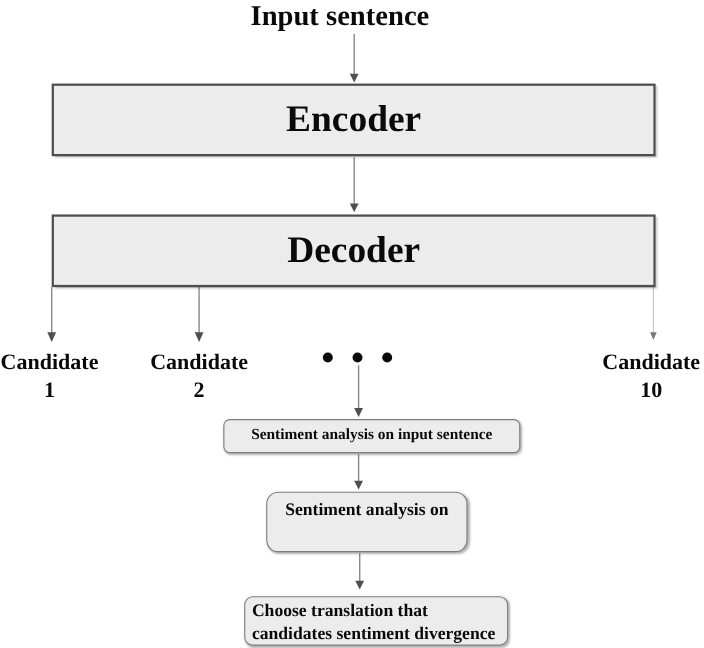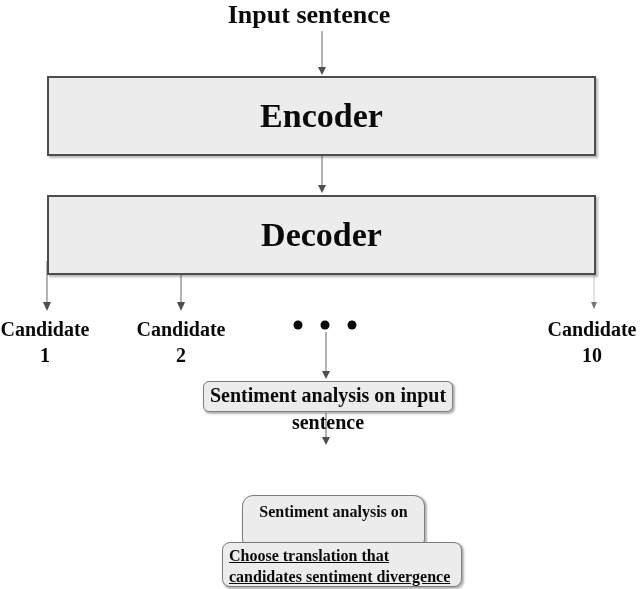--- a/index.html
+++ b/index.html
@@ -17,49 +17,49 @@
     position:relative;width:640px;height:589px;background:var(--background);
     font-family:"Liberation Serif","DejaVu Serif",serif;
     font-weight:bold;color:var(--text);overflow:hidden;
   }
   .overlay{position:absolute;left:0;top:0;width:640px;height:589px;pointer-events:none;}
   .title{
     position:absolute;left:189px;top:0px;width:240px;text-align:center;
     font-size:26px;line-height:30px;
   }
   .block{
-    position:absolute;left:47px;width:549px;height:80px;box-sizing:border-box;
+    position:absolute;left:47px;width:549px;height:66px;box-sizing:border-box;
     background:var(--box-fill);border:2px solid var(--box-border);
     box-shadow:2px 2px 2px rgba(0,0,0,0.28);
     display:flex;align-items:center;justify-content:center;
     font-size:34px;
   }
   .block.encoder{top:76px;}
   .block.decoder{top:195px;}
   .cand{
     position:absolute;top:316px;width:100px;text-align:center;
     font-size:20px;line-height:26px;
   }
   .rbox{
     position:absolute;box-sizing:border-box;
     background:var(--box-fill);border:1.5px solid var(--rounded-border);
     box-shadow:1.5px 1.5px 2px rgba(0,0,0,0.3);
     text-align:center;
   }
   .rbox.step1{
-    left:203px;top:381px;width:250px;height:31px;border-radius:6px;
-    font-size:20px;line-height:27px;
+    left:203px;top:381px;width:270px;height:31px;border-radius:6px;
+    font-size:14px;line-height:27px;
   }
   .rbox.step2{
     left:242px;top:447px;width:183px;height:55px;border-radius:11px;
-    font-size:16px;line-height:23px;padding-top:4px;margin-top:48px;
+    font-size:16px;line-height:23px;padding-top:4px;
   }
   .rbox.step3{
     left:222px;top:542px;width:240px;height:45px;border-radius:8px;
-    font-size:16px;line-height:21px;text-align:left;padding:2px 0 0 6px;text-decoration:underline;
+    font-size:16px;line-height:21px;text-align:left;padding:2px 0 0 6px;
   }
 </style>
 </head>
 <body>
 
 <div class="stage">
 
   <svg class="overlay" viewBox="0 0 640 589" xmlns="http://www.w3.org/2000/svg">
     <g stroke="var(--arrow-line)" stroke-width="1.3" fill="var(--arrow-head)">
       <line x1="322" y1="31" x2="322" y2="68"></line>

